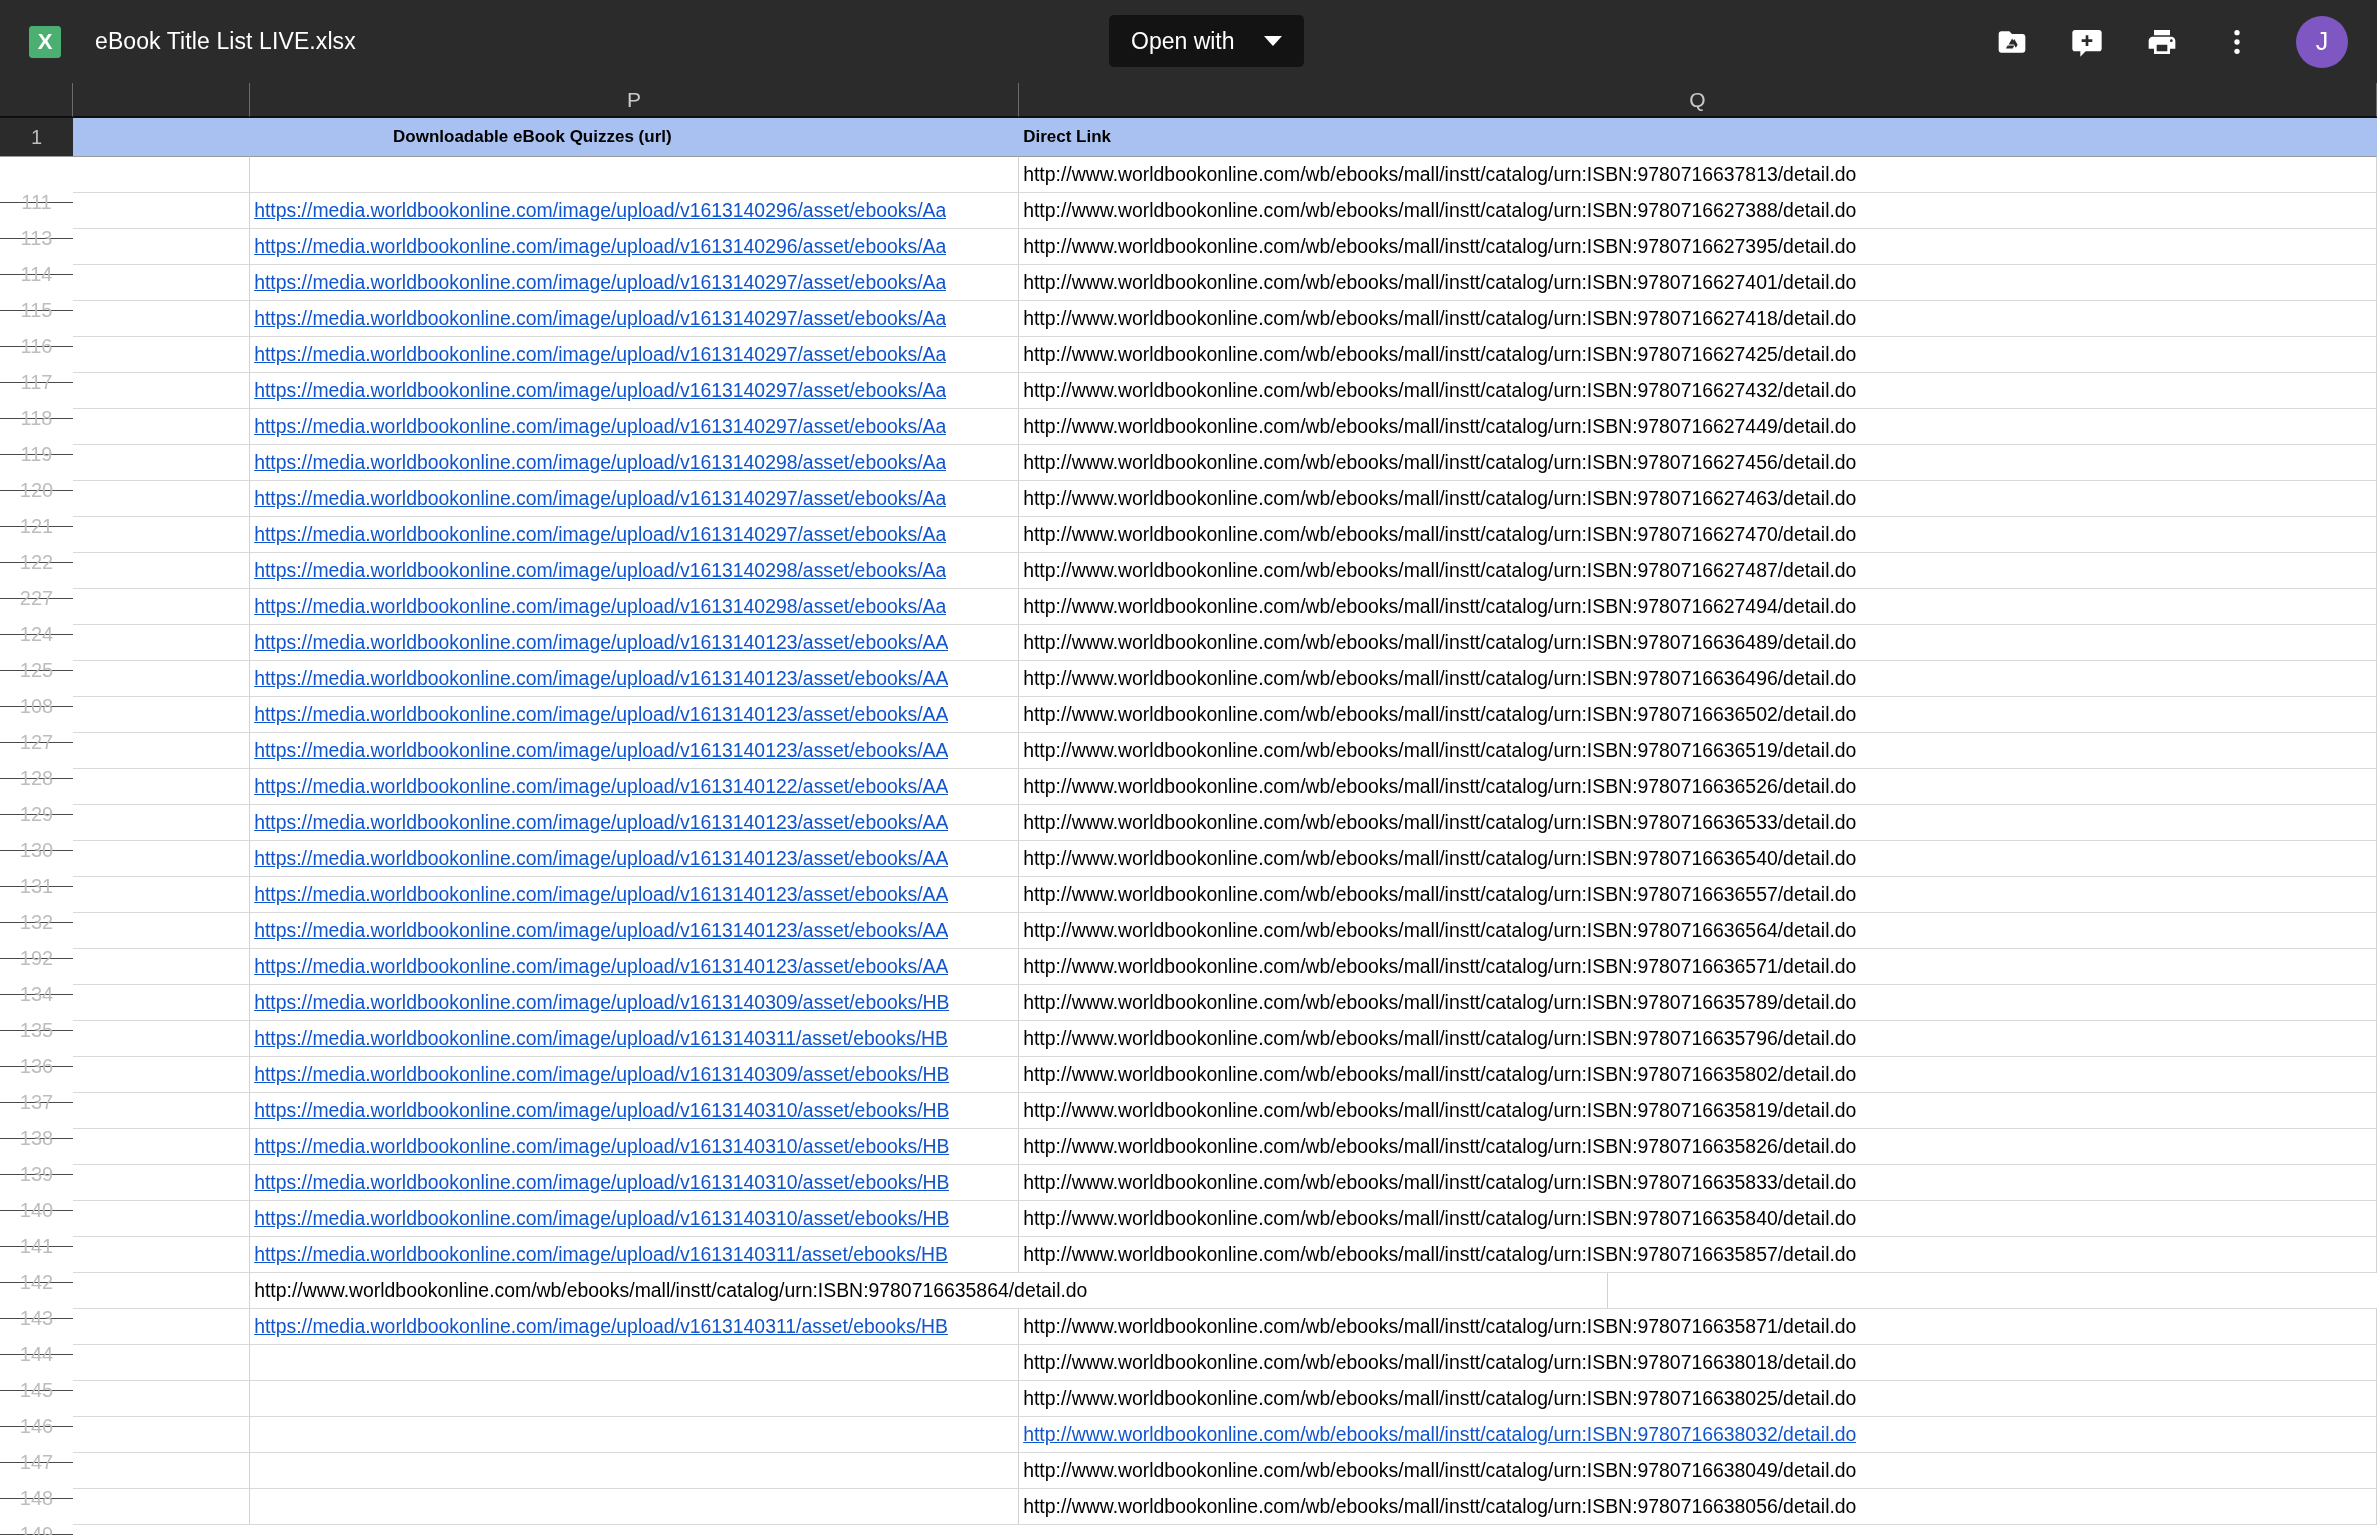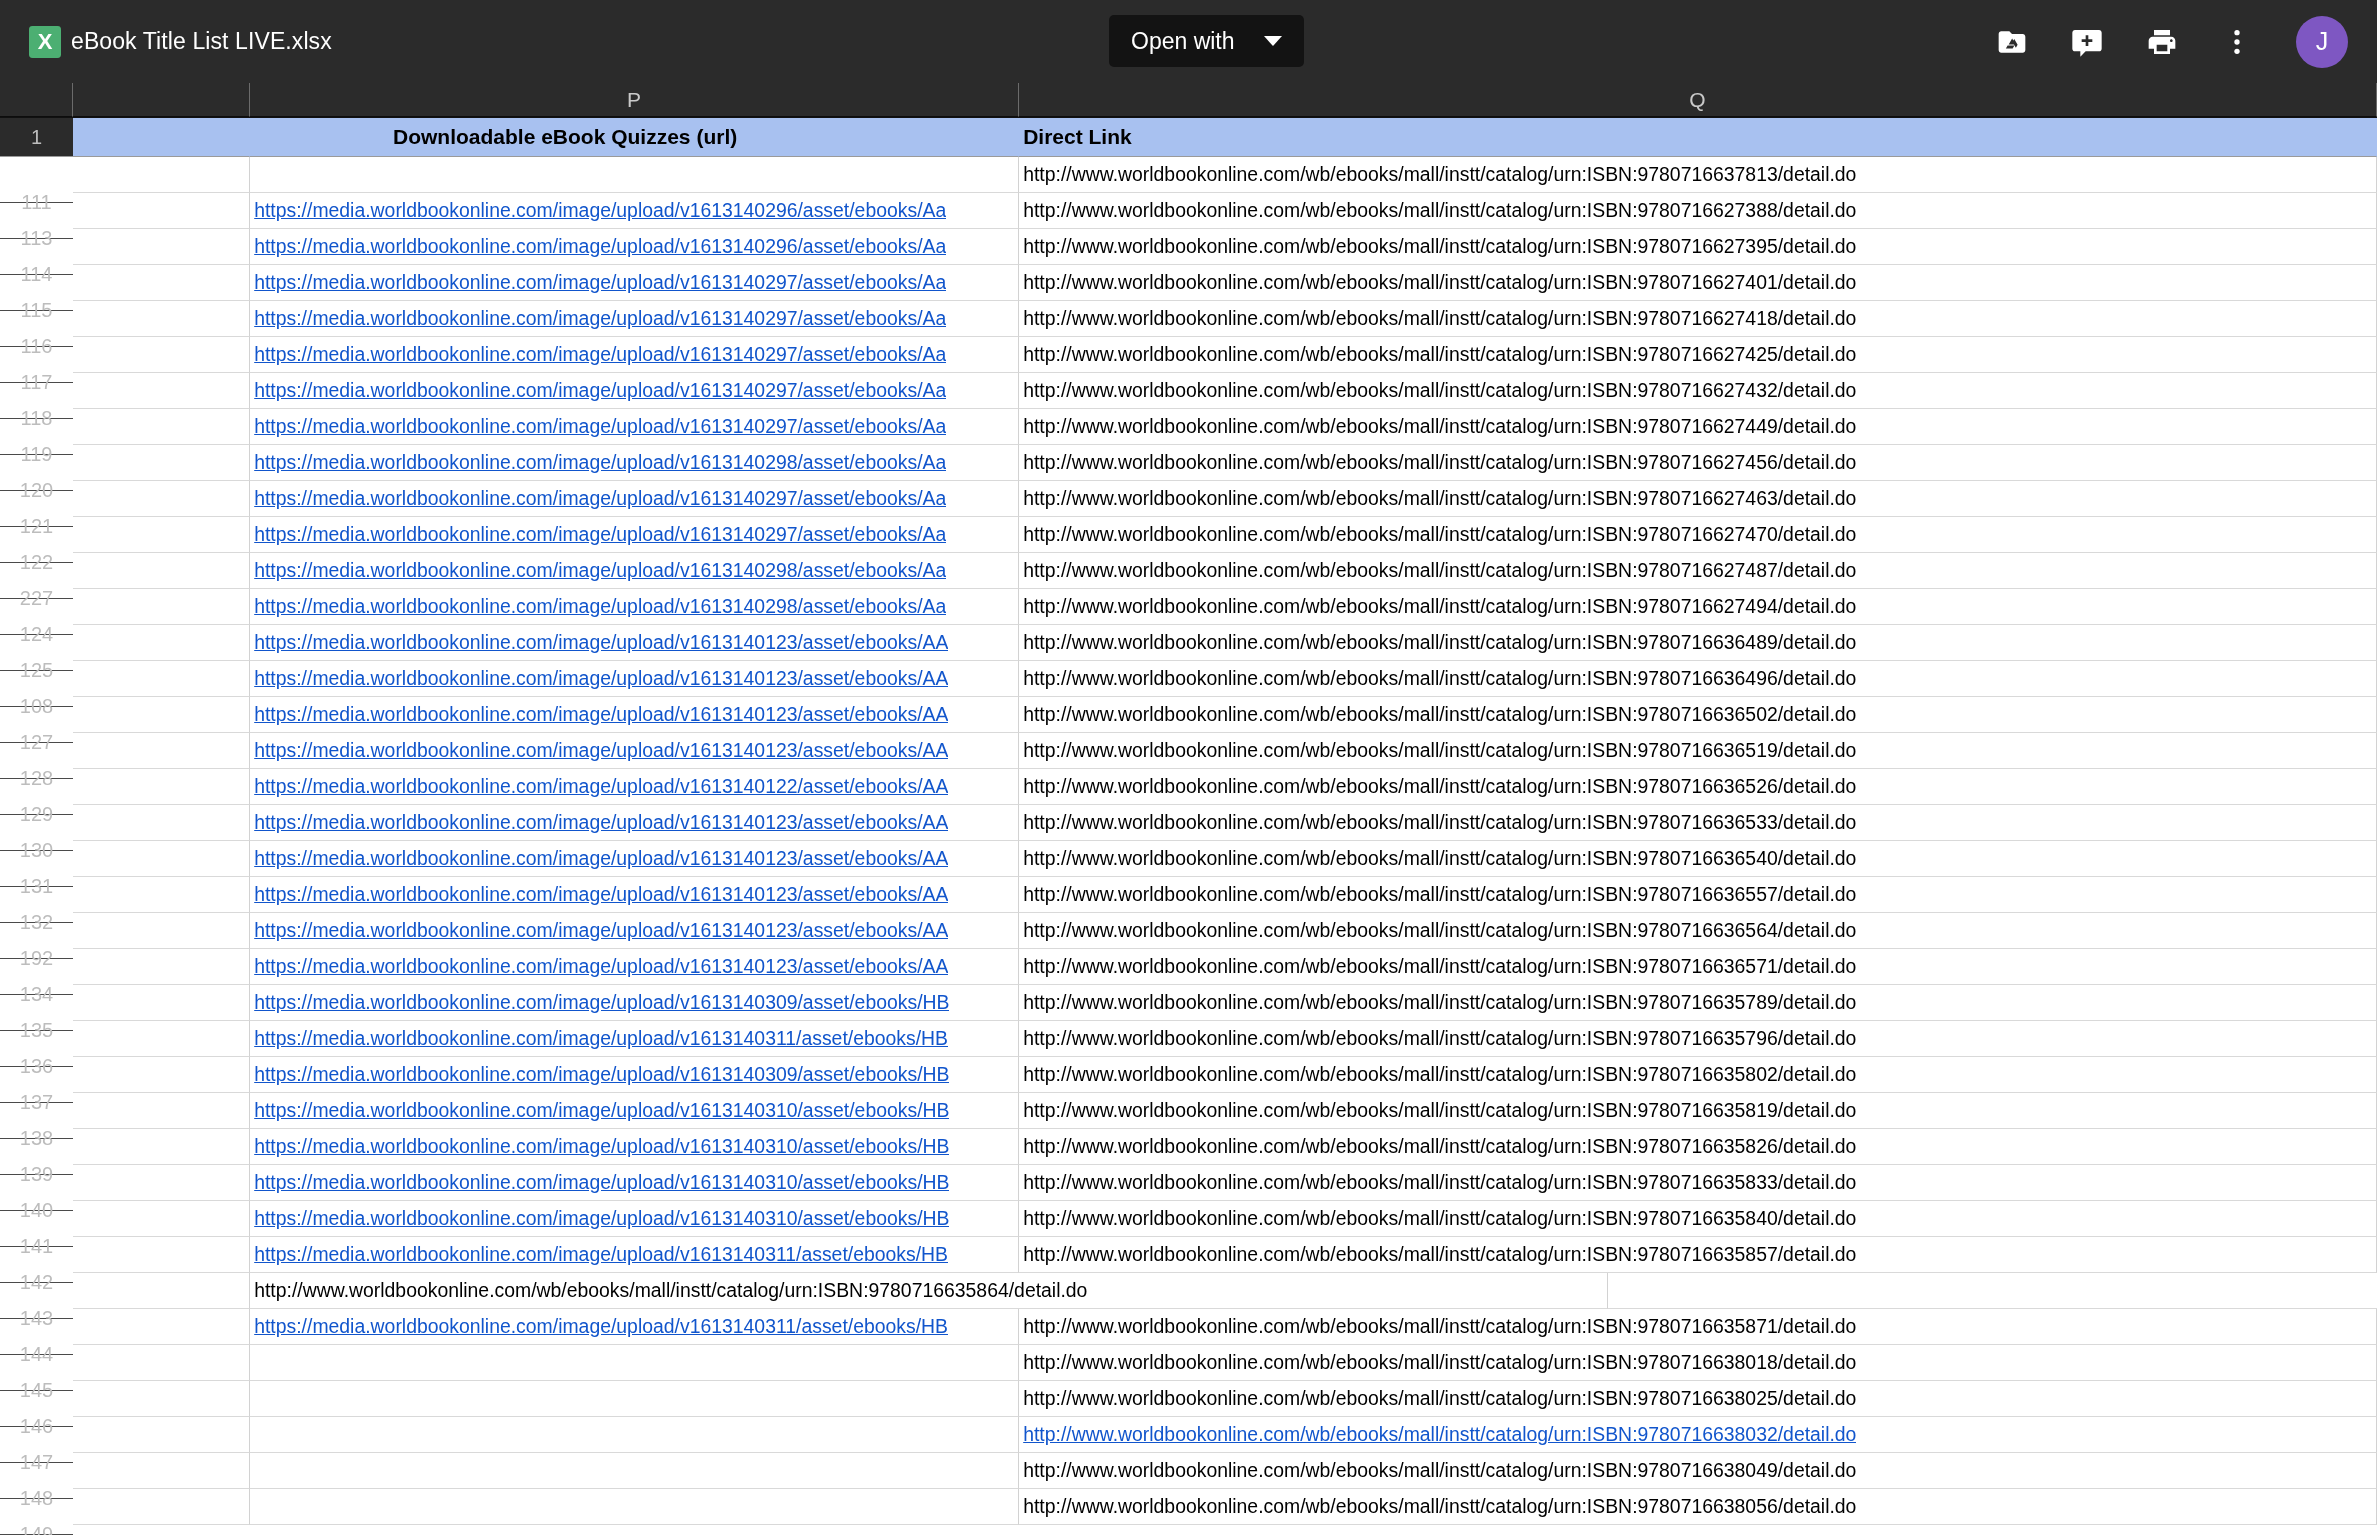--- a/index.html
+++ b/index.html
@@ -35,21 +35,21 @@
     font-size: 22px;
     font-weight: bold;
     display: flex;
     align-items: center;
     justify-content: center;
     font-family: "Liberation Sans", sans-serif;
   }
   .doc-title {
     color: #ffffff;
     font-size: 23px;
-    margin-left: 10px;
+    margin-left: 34px;
     white-space: nowrap;
     letter-spacing: 0.1px;
   }
   .open-with-btn {
     position: absolute;
     left: 1109px;
     top: 15px;
     height: 52px;
     background: #131313;
     border-radius: 5px;
@@ -180,21 +180,21 @@
 
   
   .row-header { height: 39px; }
   .row-header .row-num {
     background: #2b2b2b;
     border-bottom: 1.7px solid #9a9a9a;
   }
   .row-header .cell {
     background: #a8c1f0;
     font-weight: bold;
-    font-size: 21px;
+    font-size: 17px;
     border-right: 0.8px solid #a8c1f0;
     border-bottom: 1.7px solid #9a9a9a;
     color: #000000;
   }
   .row-header .c-p { justify-content: flex-start; padding-left: 143px; }
   .row-header .c-q { justify-content: flex-start; padding-left: 4.2px; }
 
   
   .row-data { height: 36px; }
   .row-data .row-num {

